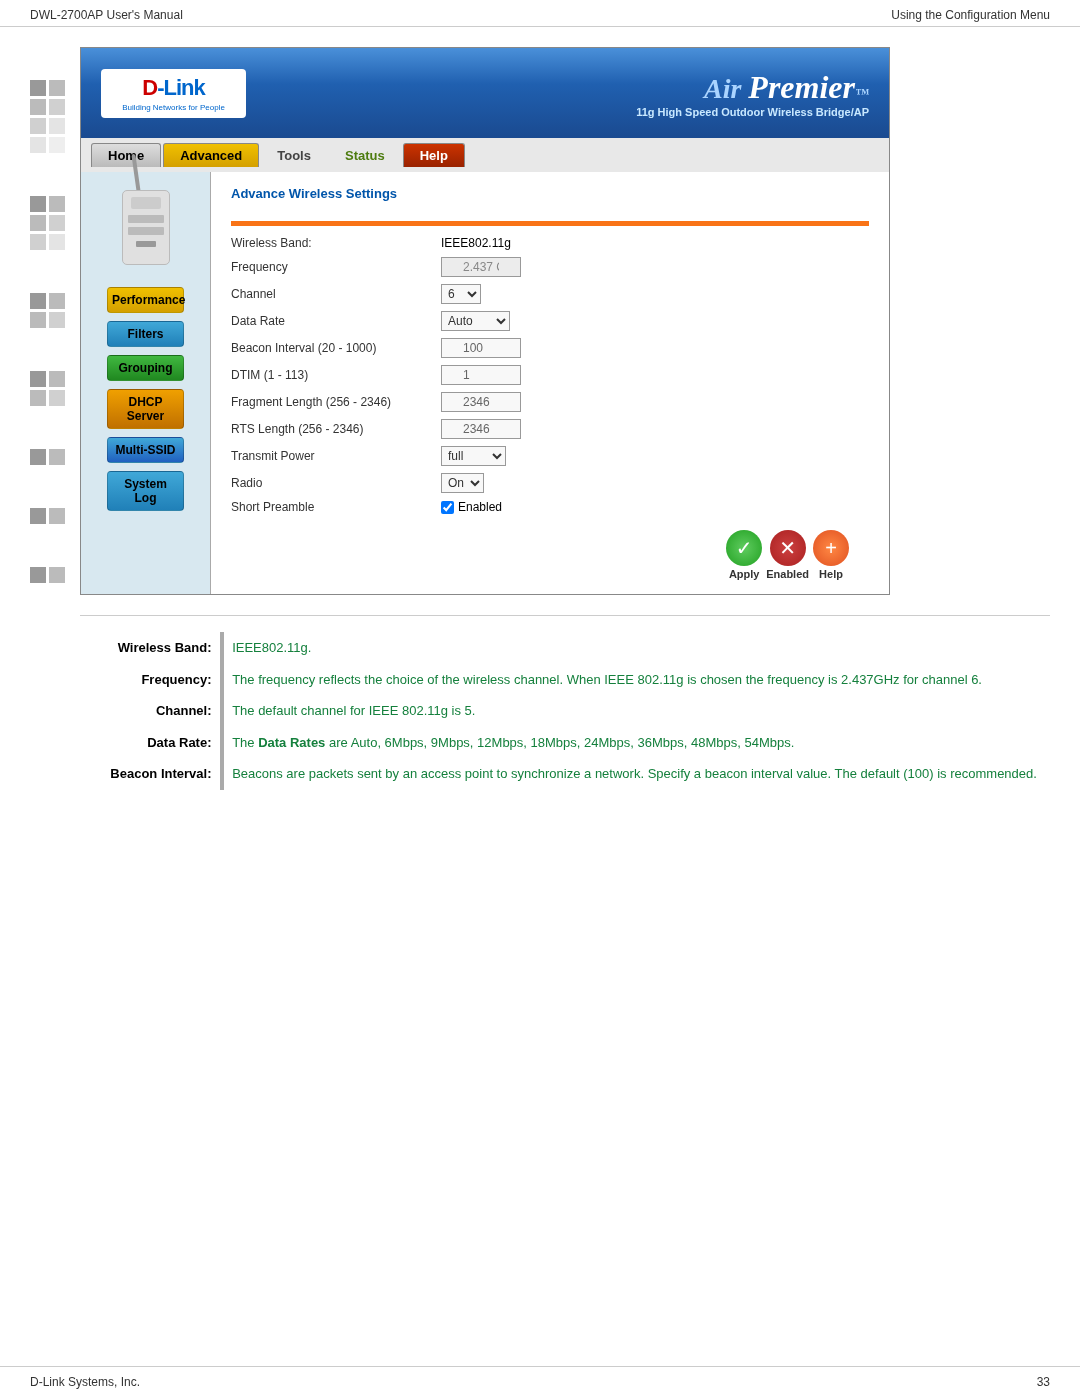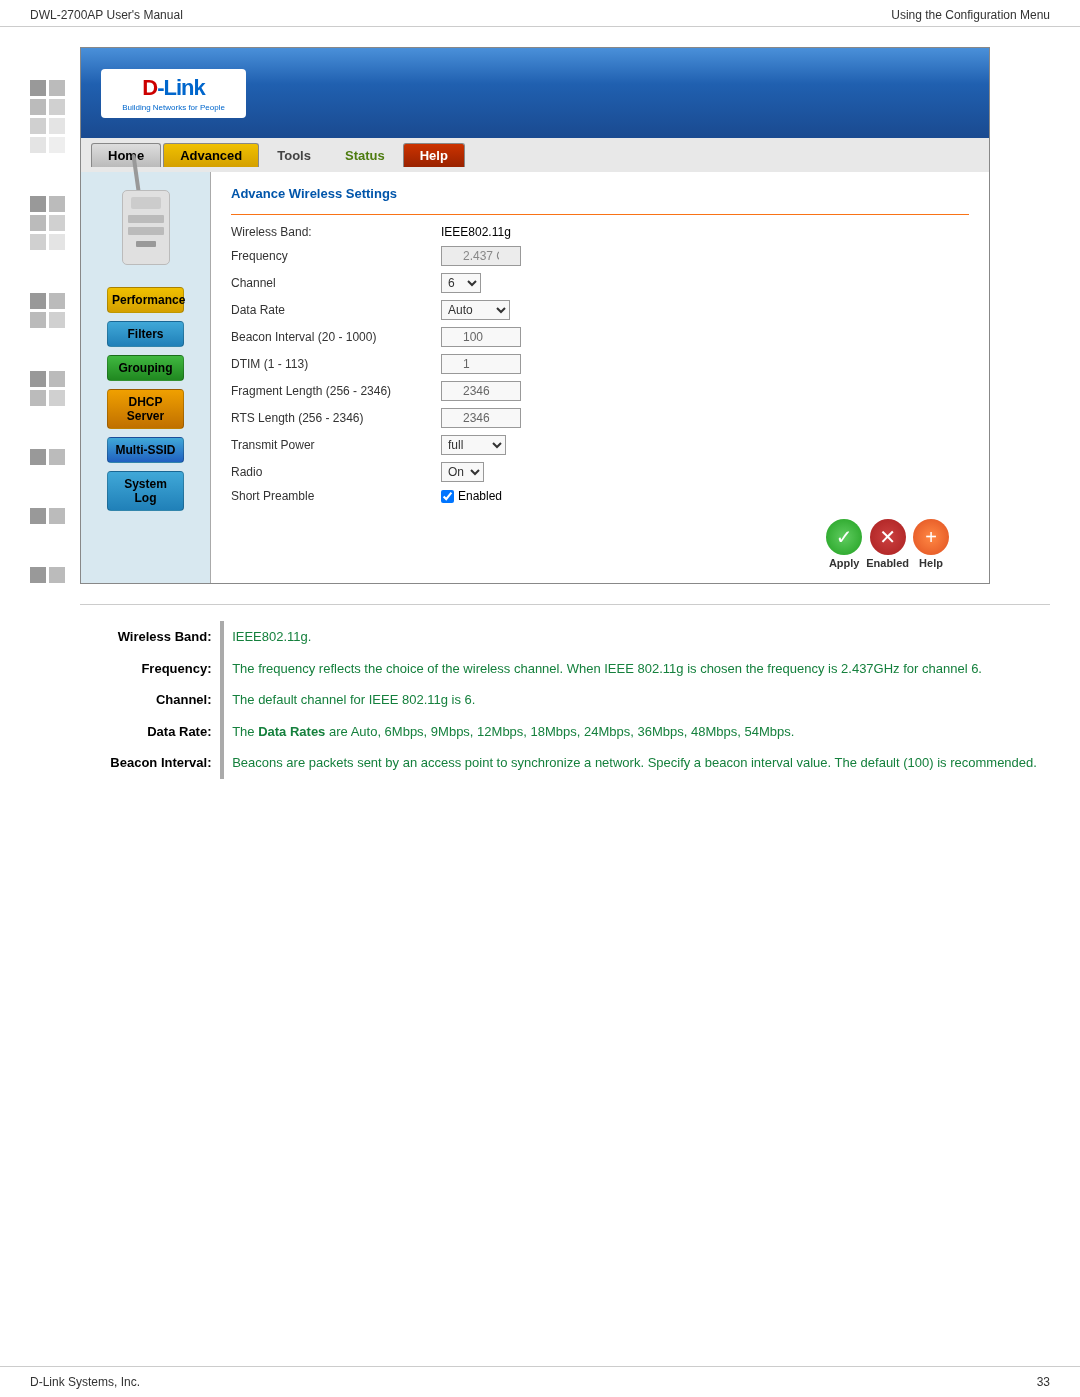--- a/index.html
+++ b/index.html
@@ -36,21 +36,21 @@
       font-weight: bold;
       color: #000;
       margin-bottom: 14px;
       margin-left: 10px;
     }
 
     
     .router-frame {
       border: 1px solid #888;
       background: #fff;
-      width: 910px;
+      width: 810px;
     }
 
     
     .router-banner {
       background: linear-gradient(180deg, #4a90d9 0%, #2060b0 40%, #1a4a90 100%);
       height: 90px;
       display: flex;
       align-items: center;
       padding: 10px 20px;
       position: relative;
@@ -184,22 +184,22 @@
     .settings-panel {
       flex: 1;
       padding: 14px 20px;
       background: #fff;
     }
     .settings-title {
       font-size: 13px;
       font-weight: bold;
       color: #0055aa;
       margin-bottom: 10px;
-      border-bottom: 1px solid #f97316;
-      padding-bottom: 13px;
+      border-bottom: 5px solid #f97316;
+      padding-bottom: 20px;
     }
     .setting-row {
       display: flex;
       align-items: center;
       margin-bottom: 7px;
       font-size: 12px;
     }
     .setting-label {
       width: 210px;
       color: #333;
@@ -397,20 +397,27 @@
 <div class="main-content">
 
   <div class="router-frame">
 
     <div class="router-banner">
       <div class="dlink-logo-area">
         <div class="dlink-logo-text">
           <span style="color:#cc0000;">D</span><span style="color:#0066cc;">-Link</span>
         </div>
         <div class="dlink-tagline">Building Networks for People</div>
+      </div>
+      <div class="air-premier-area">
+        <div class="air-premier-logo">
+          <span style="font-style:italic; font-size:28px; color:#aad4ff;">Air</span>
+          <span style="font-style:italic; font-size:32px; color:#fff; font-weight:900;"> Premier</span><span style="font-size:14px; color:#aad4ff;">™</span>
+        </div>
+        <div class="air-premier-subtitle">11g High Speed Outdoor Wireless Bridge/AP</div>
       </div>
     </div>
 
     <div class="nav-tabs">
       <div class="nav-tab home">Home</div>
       <div class="nav-tab advanced">Advanced</div>
       <div class="nav-tab tools">Tools</div>
       <div class="nav-tab status">Status</div>
       <div class="nav-tab help">Help</div>
     </div>
@@ -546,21 +553,21 @@
 
       <tr>
         <td class="desc-label">Frequency:</td>
         <td class="desc-divider" style="border-left:1px solid #aaa; width:2px;">&nbsp;</td>
         <td class="desc-text">The frequency reflects the choice of the wireless channel. When IEEE 802.11g is chosen the frequency is 2.437GHz for channel 6.</td>
       </tr>
 
       <tr>
         <td class="desc-label">Channel:</td>
         <td class="desc-divider" style="border-left:1px solid #aaa; width:2px;">&nbsp;</td>
-        <td class="desc-text">The default channel for IEEE 802.11g is 6.</td>
+        <td class="desc-text">The default channel for IEEE 802.11g is 5.</td>
       </tr>
 
       <tr>
         <td class="desc-label">Data Rate:</td>
         <td class="desc-divider" style="border-left:1px solid #aaa; width:2px;">&nbsp;</td>
         <td class="desc-text">The <strong>Data Rates</strong> are Auto, 6Mbps, 9Mbps, 12Mbps, 18Mbps, 24Mbps, 36Mbps, 48Mbps, 54Mbps.</td>
       </tr>
 
       <tr>
         <td class="desc-label">Beacon Interval:</td>

